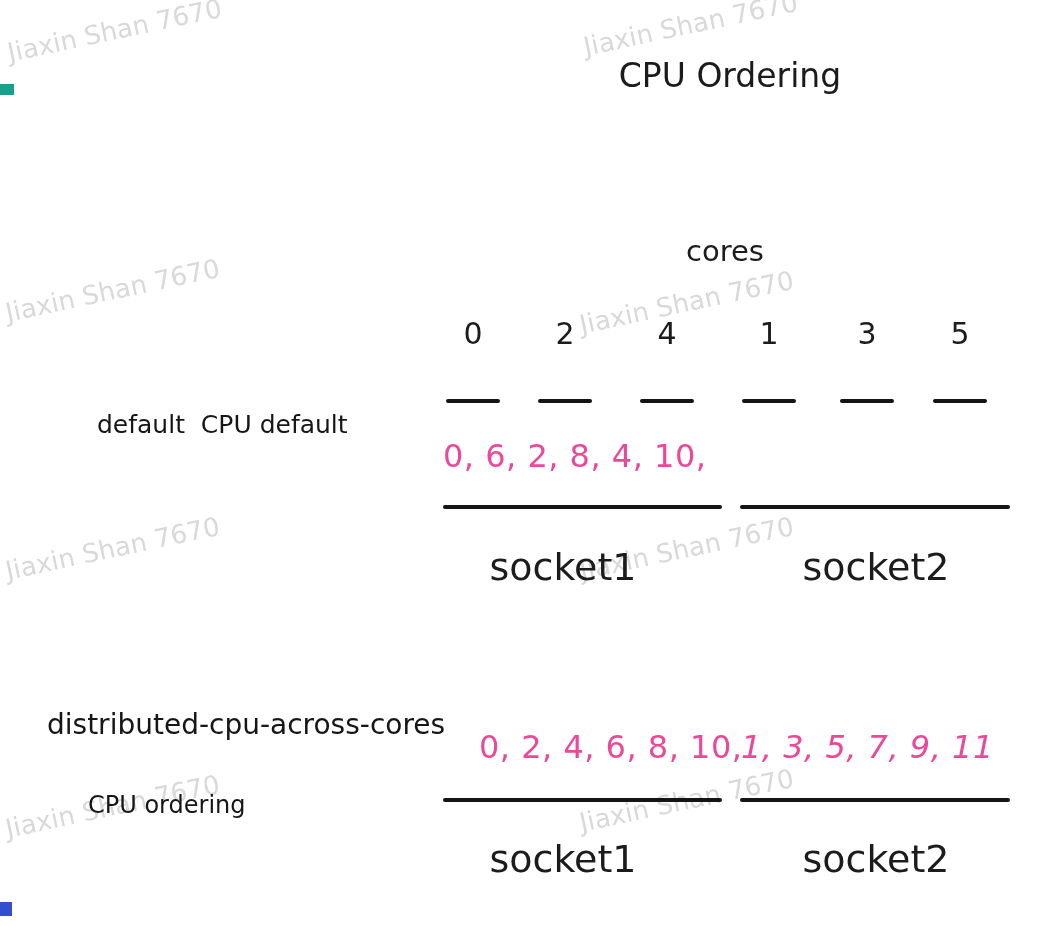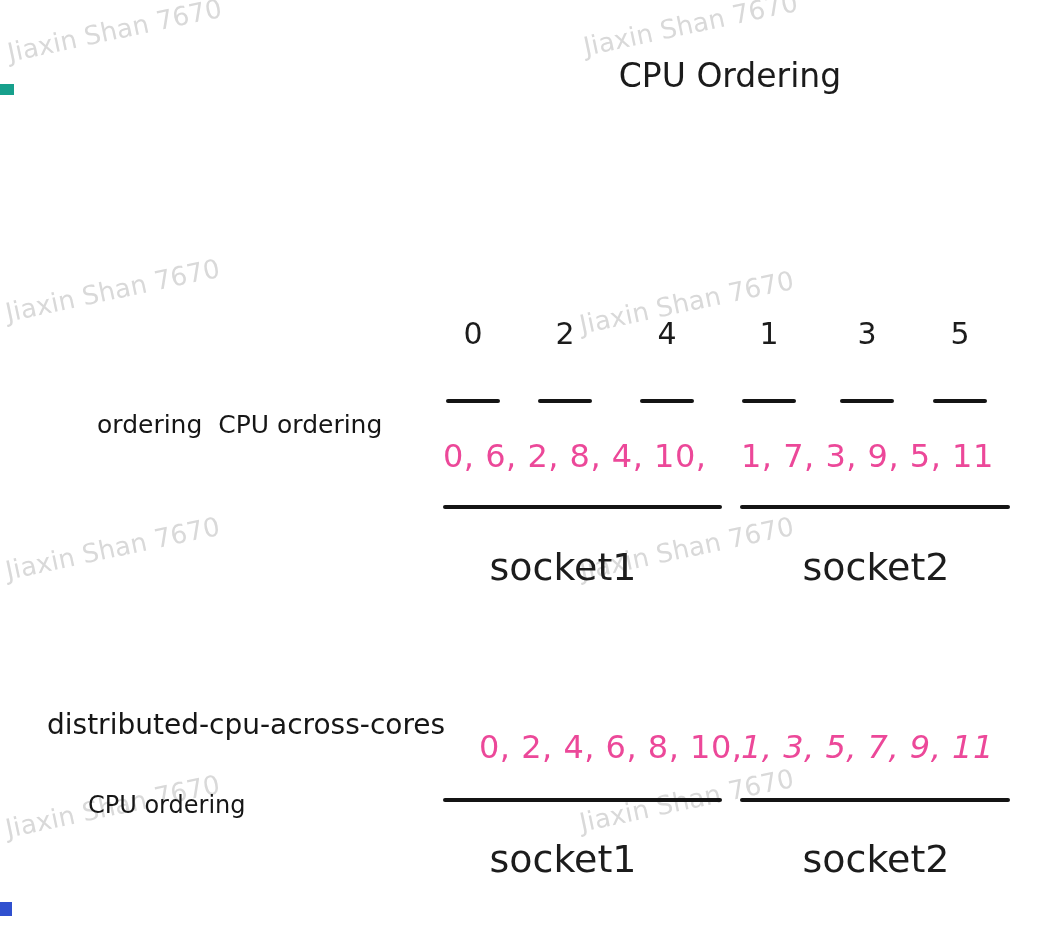--- a/index.html
+++ b/index.html
@@ -97,39 +97,39 @@
   <div class="watermark" style="left:6px;   top:556px;">Jiaxin Shan 7670</div>
   <div class="watermark" style="left:580px; top:556px;">Jiaxin Shan 7670</div>
   <div class="watermark" style="left:6px;   top:814px;">Jiaxin Shan 7670</div>
   <div class="watermark" style="left:580px; top:808px;">Jiaxin Shan 7670</div>
 
   <div class="corner-mark mark-teal"></div>
   <div class="corner-mark mark-blue"></div>
 
   <div class="title">CPU Ordering</div>
 
+  <div class="cores-label">cores</div>
 
   <div class="core-number" style="left:473px;">0</div>
   <div class="core-number" style="left:565px;">2</div>
   <div class="core-number" style="left:667px;">4</div>
   <div class="core-number" style="left:769px;">1</div>
   <div class="core-number" style="left:867px;">3</div>
   <div class="core-number" style="left:960px;">5</div>
 
   <div class="core-dash" style="left:446px;"></div>
   <div class="core-dash" style="left:538px;"></div>
   <div class="core-dash" style="left:640px;"></div>
   <div class="core-dash" style="left:742px;"></div>
   <div class="core-dash" style="left:840px;"></div>
   <div class="core-dash" style="left:933px;"></div>
 
-  <div class="row-label" style="left:97px; top:410px;">ordering  CPU ordering</div>
+  <div class="row-label" style="left:97px; top:410px;">default  CPU default</div>
 
   <div class="cpu-seq" style="left:443px; top:437px;">0, 6, 2, 8, 4, 10,</div>
-  <div class="cpu-seq" style="left:741px; top:437px;">1, 7, 3, 9, 5, 11</div>
 
   <div class="socket-line" style="left:443px; top:505px; width:279px;"></div>
   <div class="socket-line" style="left:740px; top:505px; width:270px;"></div>
 
   <div class="socket-label" style="left:563px; top:545px;">socket1</div>
   <div class="socket-label" style="left:876px; top:545px;">socket2</div>
 
   <div class="row-label" style="left:47px; top:708px; font-size:28px;">distributed-cpu-across-cores</div>
   <div class="row-label" style="left:88px; top:791px; font-size:24px;">CPU ordering</div>
 

